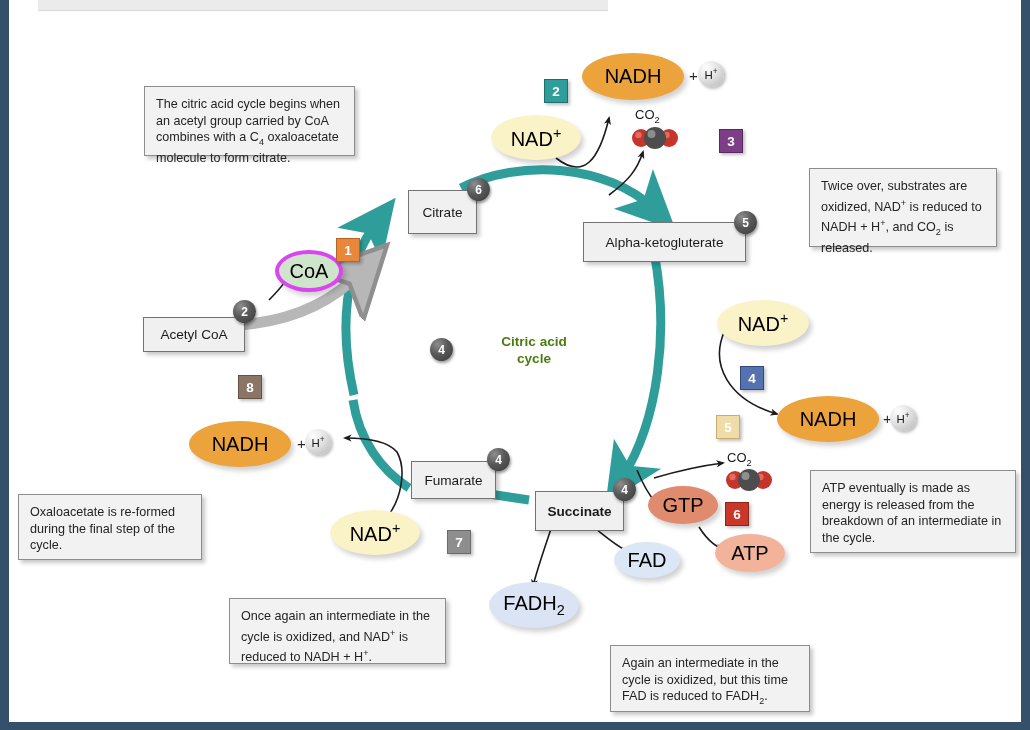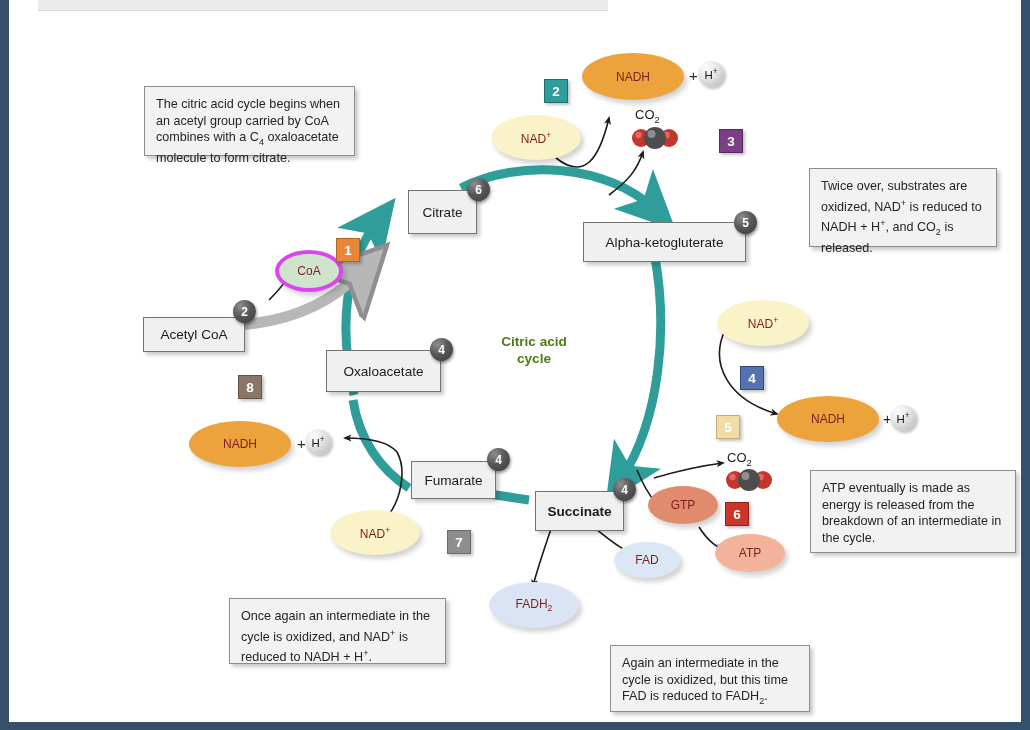--- a/index.html
+++ b/index.html
@@ -54,21 +54,21 @@
     position:absolute;
     width:22px;height:22px;
     display:flex;align-items:center;justify-content:center;
     font-size:13.5px;font-weight:bold;color:#fff;
     box-shadow:2px 2px 3px rgba(0,0,0,.25);
     z-index:8;
   }
   .ell{
     position:absolute;border-radius:50%;
     display:flex;align-items:center;justify-content:center;
-    font-size:12px;color:#7f1d1d;
+    font-size:20px;color:#000000;
     box-shadow:3px 4px 5px rgba(0,0,0,.18);
     z-index:5;
     text-align:right;
   }
   .plus{position:absolute;font-size:15px;color:#2a2a2a;z-index:5;}
   .hplus{
     position:absolute;width:26px;height:26px;border-radius:50%;
     background:radial-gradient(circle at 32% 26%, #ffffff 0%, #e4e4e4 42%, #b4b4b4 100%);
     display:flex;align-items:center;justify-content:center;
     font-size:11.5px;color:#1b1b1b;
@@ -153,20 +153,23 @@
   </div>
 
   <div class="note" style="left:601px;top:645px;width:200px;height:67px;">
     <span>Again an intermediate in the cycle is oxidized, but this time FAD is reduced to FADH<sub>2</sub>.</span>
   </div>
 
   <div class="note" style="left:220px;top:598px;width:217px;height:66px;">
     <span>Once again an intermediate in the cycle is oxidized, and NAD<sup>+</sup> is reduced to NADH + H<sup>+</sup>.</span>
   </div>
 
+  <div class="note" style="left:9px;top:494px;width:184px;height:66px;">
+    <span>Oxaloacetate is re-formed during the final step of the cycle.</span>
+  </div>
 
   <div class="mbox" style="left:399px;top:190px;width:69px;height:44px;">
     <span>Citrate</span>
   </div>
   <div class="nodenum" style="left:458px;top:178px;">
       <span>6</span>
     </div>
 
   <div class="mbox" style="left:574px;top:222px;width:163px;height:40px;">
     <span>Alpha-ketogluterate</span>
@@ -182,23 +185,20 @@
       <span>4</span>
     </div>
 
   <div class="mbox" style="left:402px;top:461px;width:85px;height:38px;">
     <span>Fumarate</span>
   </div>
   <div class="nodenum" style="left:478px;top:448px;">
       <span>4</span>
     </div>
 
-  <div class="mbox" style="left:317px;top:350px;width:115px;height:42px;">
-    <span>Oxaloacetate</span>
-  </div>
   <div class="nodenum" style="left:421px;top:338px;">
       <span>4</span>
     </div>
 
   <div class="mbox" style="left:134px;top:317px;width:102px;height:35px;">
     <span>Acetyl CoA</span>
   </div>
   <div class="nodenum" style="left:224px;top:300px;">
       <span>2</span>
     </div>

